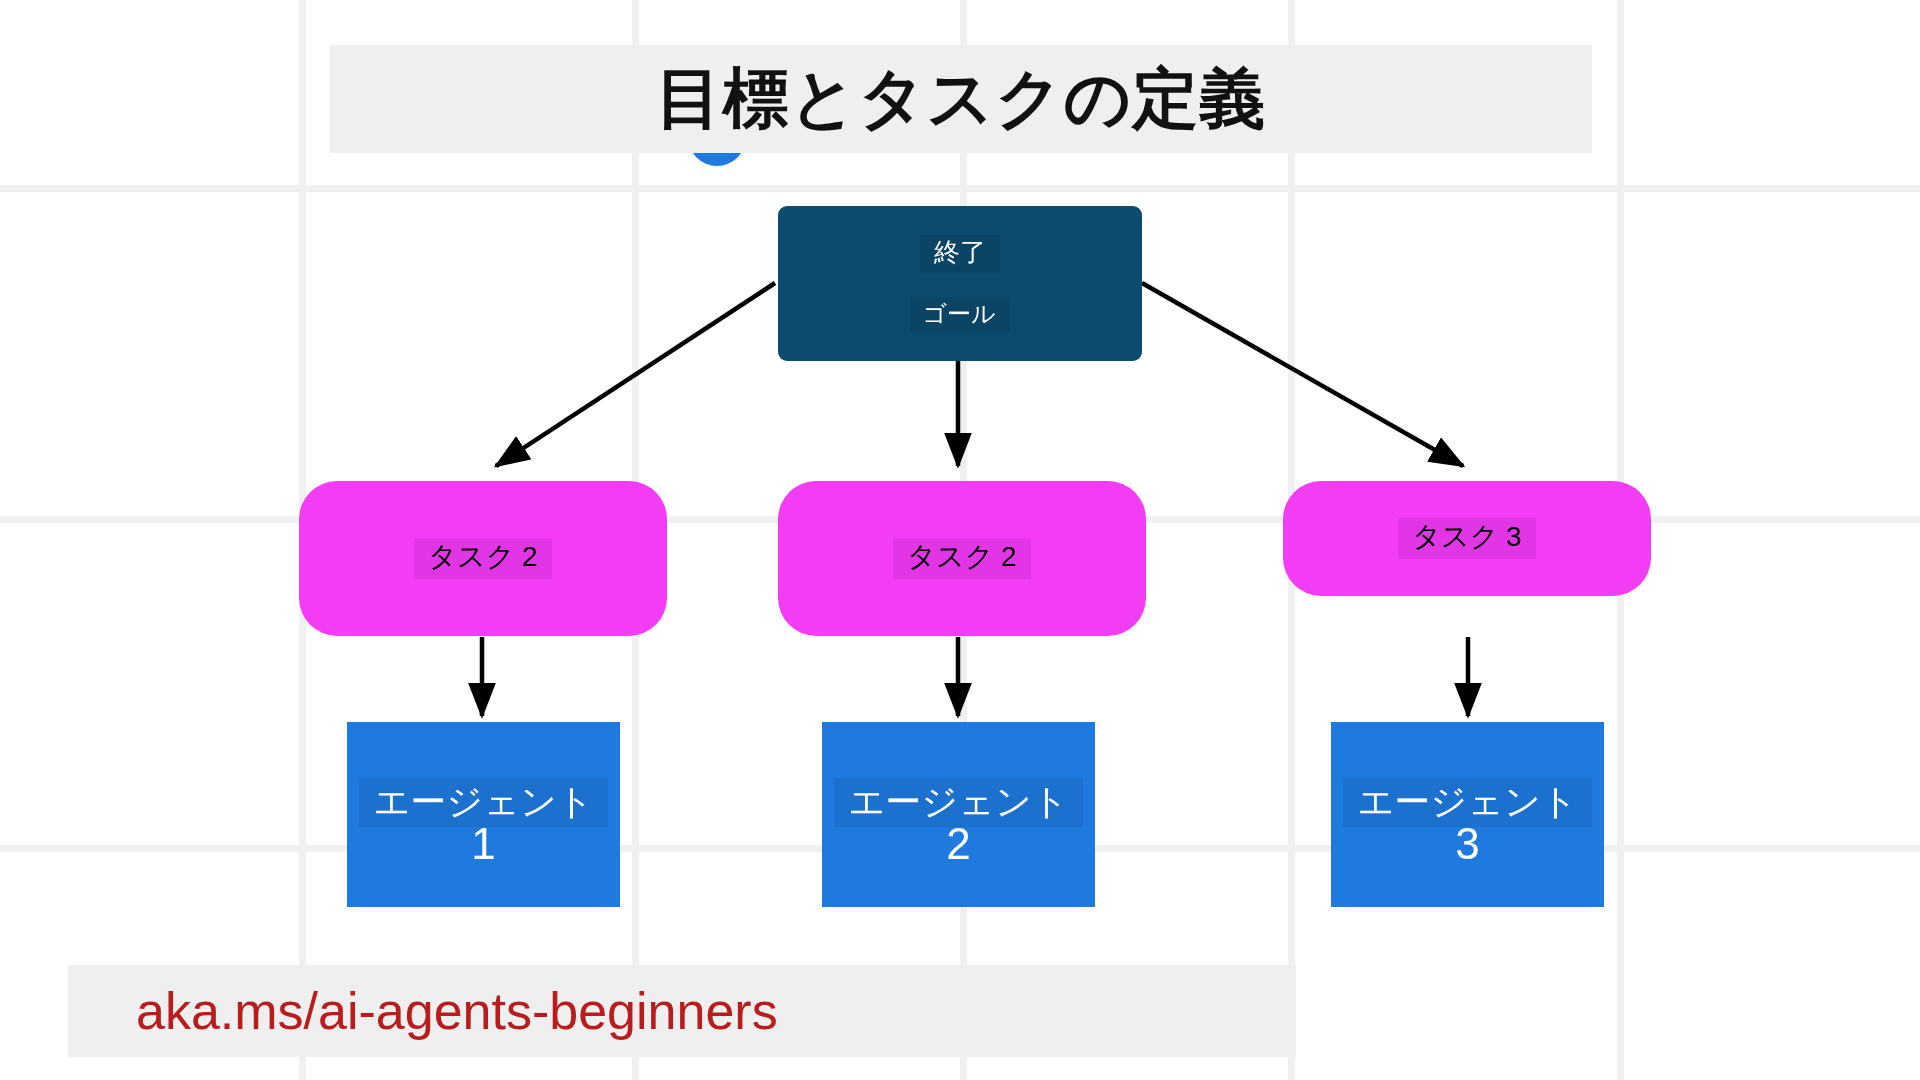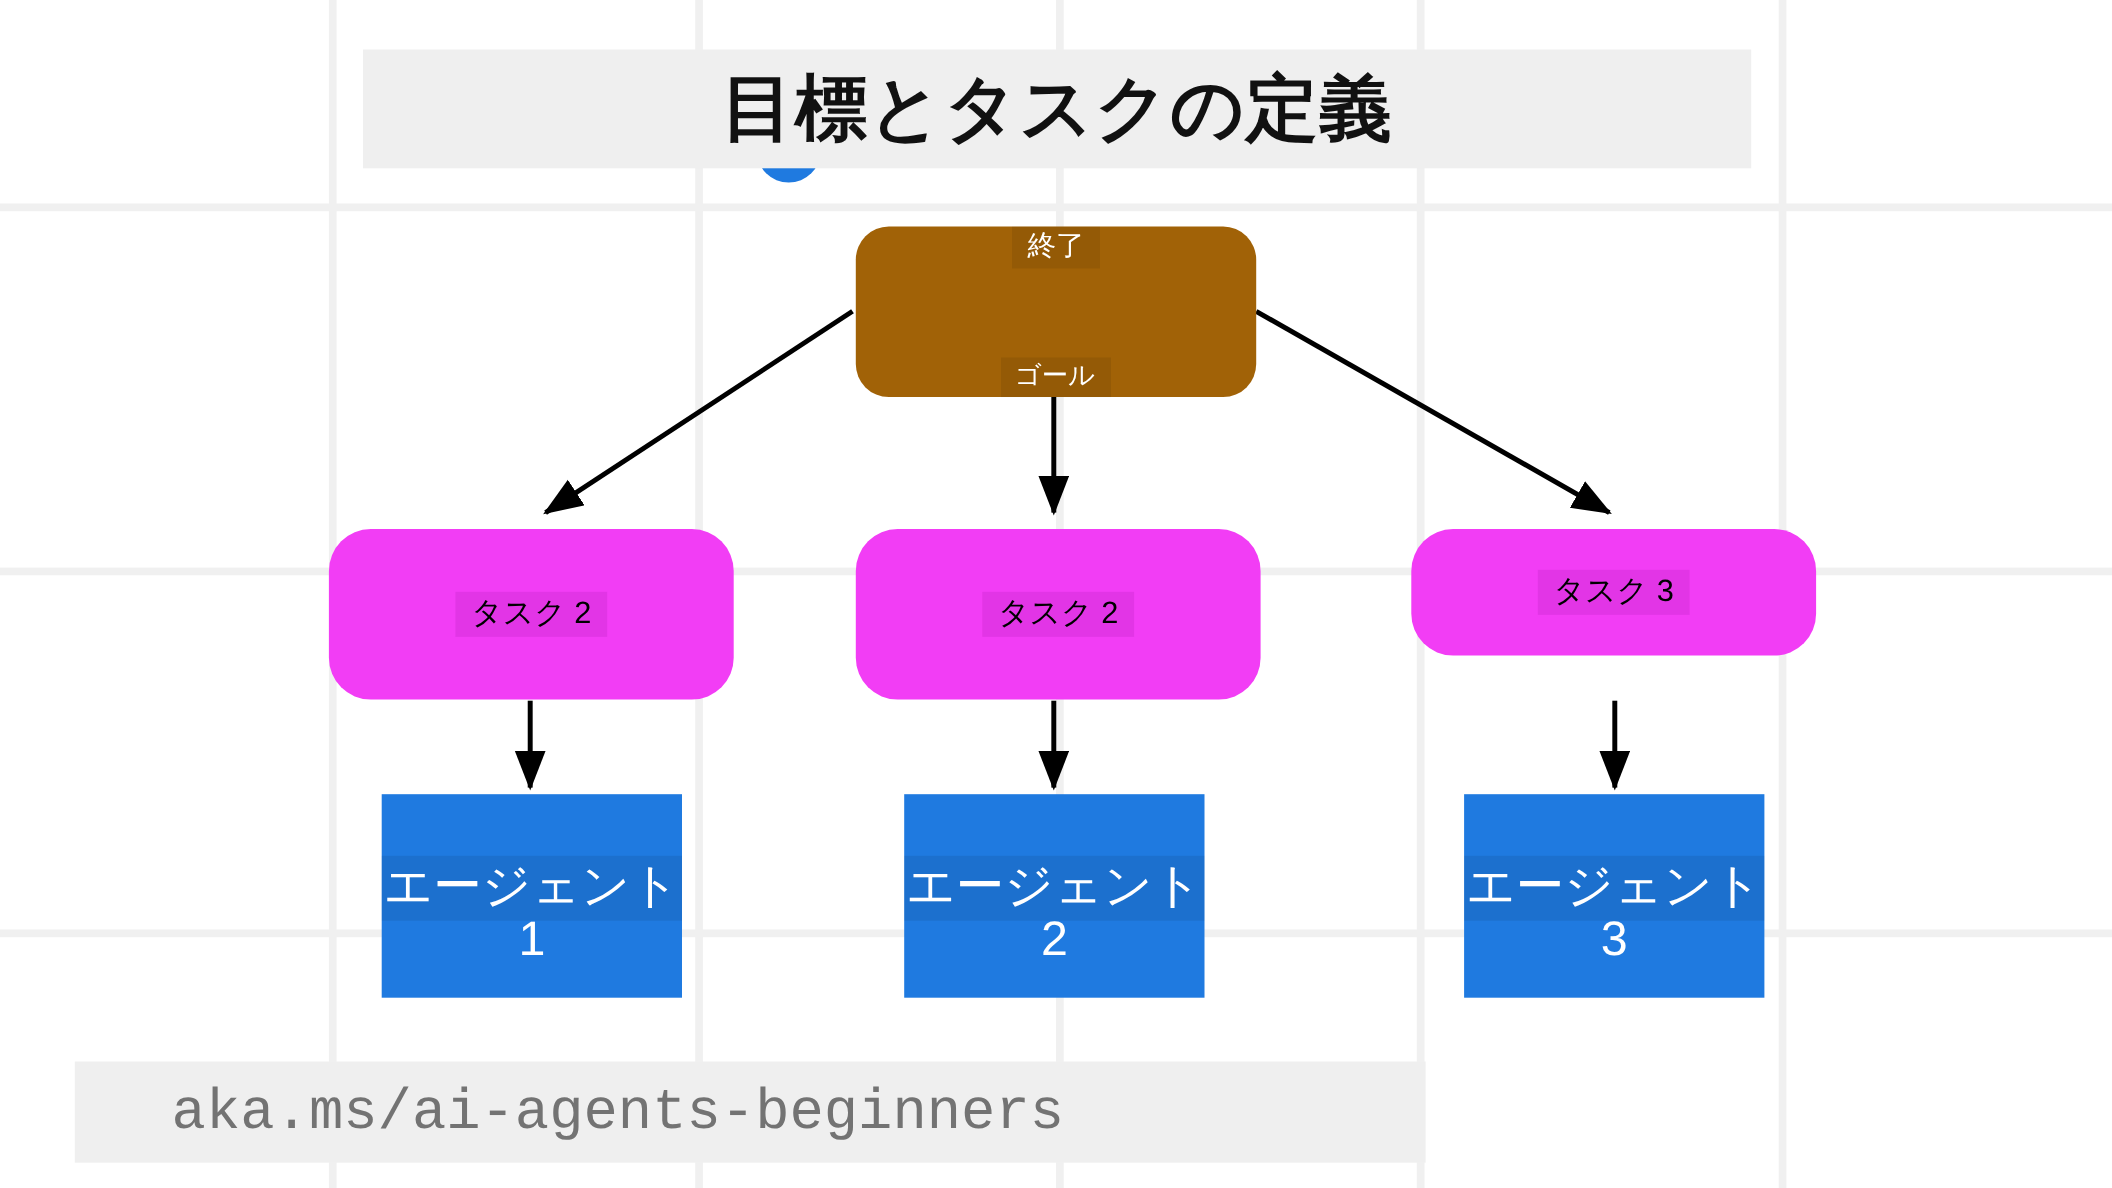--- a/index.html
+++ b/index.html
@@ -45,23 +45,22 @@
   
   .node {
     position: absolute;
     display: flex;
     flex-direction: column;
     align-items: center;
     justify-content: center;
     box-sizing: border-box;
   }
   .node-goal {
-    background: #a16207;
-    border-radius: 30px;
-    justify-content: space-between;
+    background: #0c4a6e;
+    border-radius: 9px;
   }
   .node-task {
     background: #f23df5;
     border-radius: 38px;
   }
   .node-agent {
     background: #1f7ae0;
     border-radius: 0;
   }
 
@@ -77,21 +76,21 @@
     background: rgba(0, 0, 0, 0.08);
   }
   .chip-on-magenta {
     color: #000000;
     background: rgba(120, 0, 130, 0.13);
   }
 
   .goal-line1 { font-size: 26px; margin-bottom: 24px; }
   .goal-line2 { font-size: 24px; padding-left: 12px; }
   .task-label { font-size: 28px; }
-  .agent-label { font-size: 44px; }
+  .agent-label { font-size: 36px; }
   .agent-sub {
     font-size: 44px;
     color: #ffffff;
     line-height: 1.05;
     margin-top: -6px;
     white-space: nowrap;
   }
   .agent-stack {
     position: absolute;
     left: 0;
@@ -135,24 +134,23 @@
     top: 965px;
     width: 1228px;
     height: 92px;
     background: #efefef;
     display: flex;
     align-items: center;
     z-index: 5;
   }
   #footer-url {
     font-size: 52px;
-    color: #737373;
-    padding-left: 88px;
-    white-space: nowrap;
-    font-family: Liberation Mono, monospace;
+    color: #b91c1c;
+    padding-left: 68px;
+    white-space: nowrap;
   }
 </style>
 </head>
 <body>
 
 <div id="canvas">
 
   <div class="grid-line grid-v" style="left:299px;"></div>
   <div class="grid-line grid-v" style="left:632px;"></div>
   <div class="grid-line grid-v" style="left:960px;"></div>

